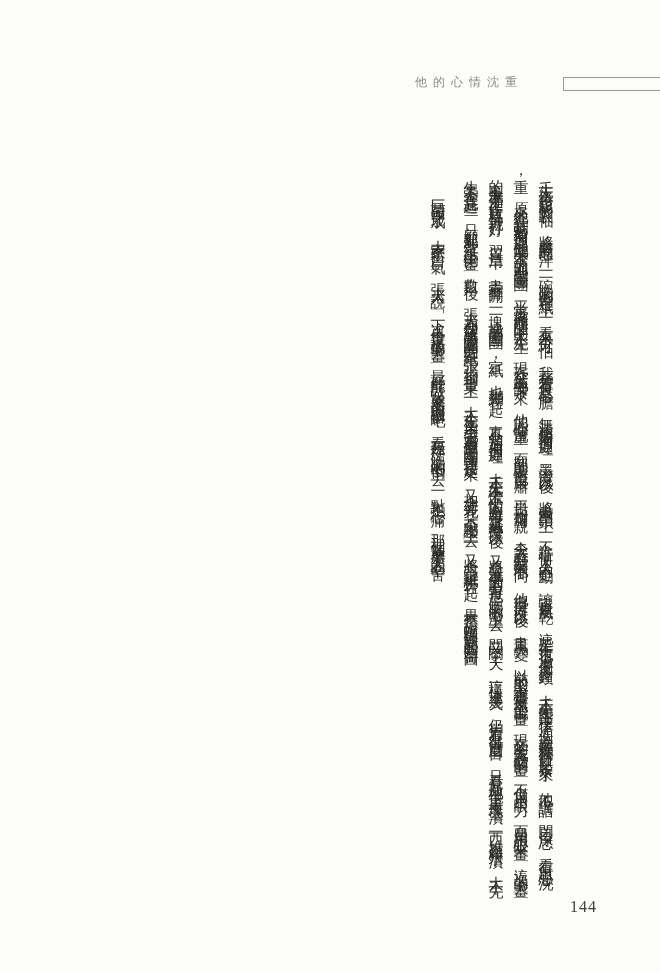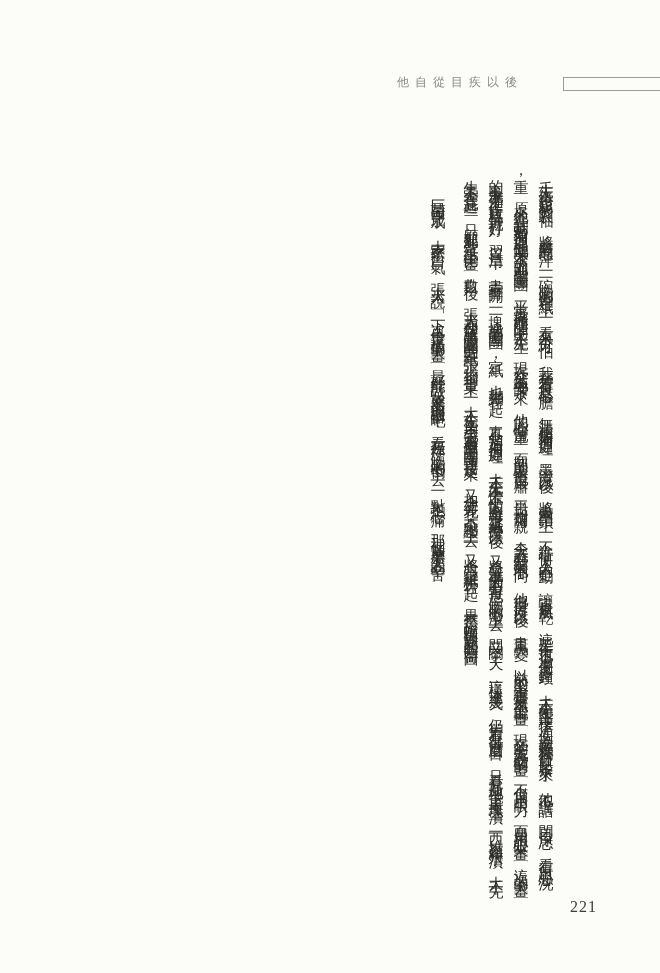--- a/index.html
+++ b/index.html
@@ -69,22 +69,22 @@
     color: #3d3d3a;
   }
 </style>
 </head>
 <body>
 
 <div class="page">
 
   <div class="header-rule"></div>
 
-  <div class="header-title">他自從目疾以後</div>
+  <div class="header-title">他的心情沈重</div>
 
   <div class="text-block">
     <p class="para">千先生捲起短衫的衣袖，將磨好的墨汁，一碗一碗的倒在紙上，看來十分可怕，我在旁看得提心吊膽，無法想像如何處理，墨潑完以後，將畫室門鎖上，不許任何人入內走動，讓它自然風乾，這些工作也不過半個多鐘頭，大千先生即下樓捧了一個蓋碗茶杯獨自飲起茶來了，他不講話，閉目深思，看得出心思沈重，原來他在計劃著如何處理他剛才潑下的那些墨團團。平常愛擺龍門陣的大千先生，現在突然地安靜下來，他的心情沈重，面部的表情也嚴肅，平日和藹可親，今天就有顯著地不同。他自從目疾以後，畫風大變，以前的工筆繪畫當然不能再畫，現在的大氣磅礴的畫，不僅只用眼力，而是用心眼來畫。這次的大畫的事先準備工作腹稿早就打好。翌日清早，畫室打開，一塊一塊的墨團團、宣紙，也都縐在一起，真不知道如何處理，大千先生不慌不忙的將每張宣紙整理以後，又將早就準備的石青也一碗一碗的潑上去，門又關了一天；這樣一連幾天，仍舊看不出什麼眉目，只看見新地毯上東一塊墨漬，西一堆顏料水漬，大千先生毫不在意這些，只顧在那些宣紙上比畫。數日後，張夫人和保羅將墨團團的宣紙一張一張抬到畫桌上，大千先生又用毛筆將每個墨團團連接起來，又加上荷花一朵一朵點綴上去，又將六張宣紙拼在一起，果然是一幅構圖完整的巨荷圖。</p>
     <p class="para indent">巨荷圖完成了，大家鬆了一口氣。張夫人說：「下次再畫這樣的大畫，最好能訂做一架磨墨的機器吧！看起你一碗一碗的倒下去，一點也不心痛，那裡知道磨墨人的辛苦</p>
   </div>
 
-  <div class="page-number">221</div>
+  <div class="page-number">144</div>
 
 </div>
 
 </body></html>

